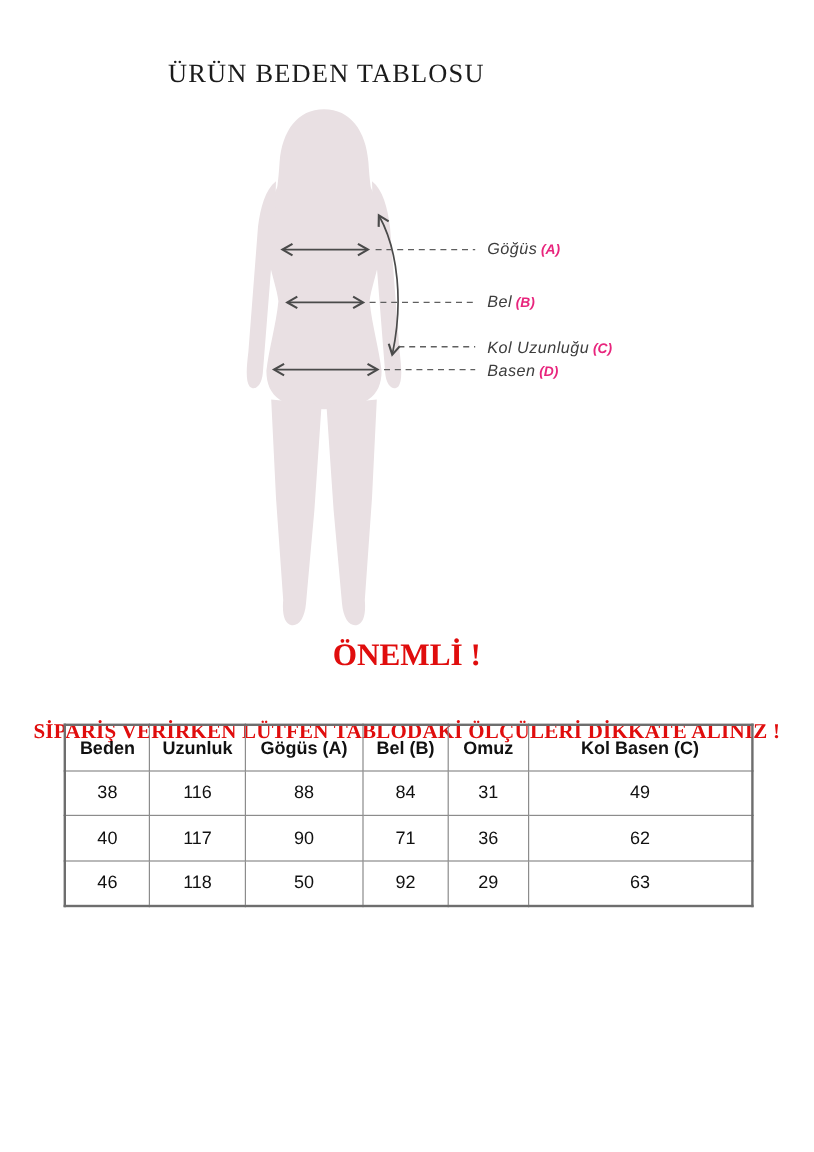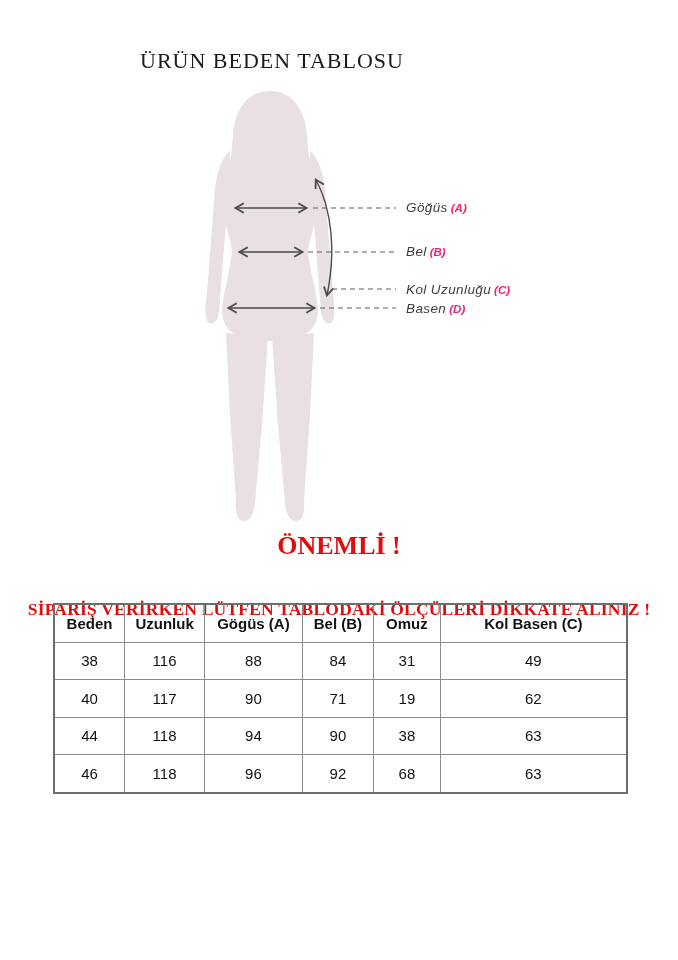--- a/index.html
+++ b/index.html
@@ -121,33 +121,25 @@
       <td>88</td>
       <td>84</td>
       <td>31</td>
       <td>49</td>
     </tr>
     <tr>
       <td>40</td>
       <td>117</td>
       <td>90</td>
       <td>71</td>
-      <td>19</td>
+      <td>36</td>
       <td>62</td>
-    </tr>
-    <tr>
-      <td>44</td>
-      <td>118</td>
-      <td>94</td>
-      <td>90</td>
-      <td>38</td>
-      <td>63</td>
     </tr>
     <tr>
       <td>46</td>
       <td>118</td>
-      <td>96</td>
+      <td>50</td>
       <td>92</td>
-      <td>68</td>
+      <td>29</td>
       <td>63</td>
     </tr>
   </tbody>
 </table>
 
 </body></html>

